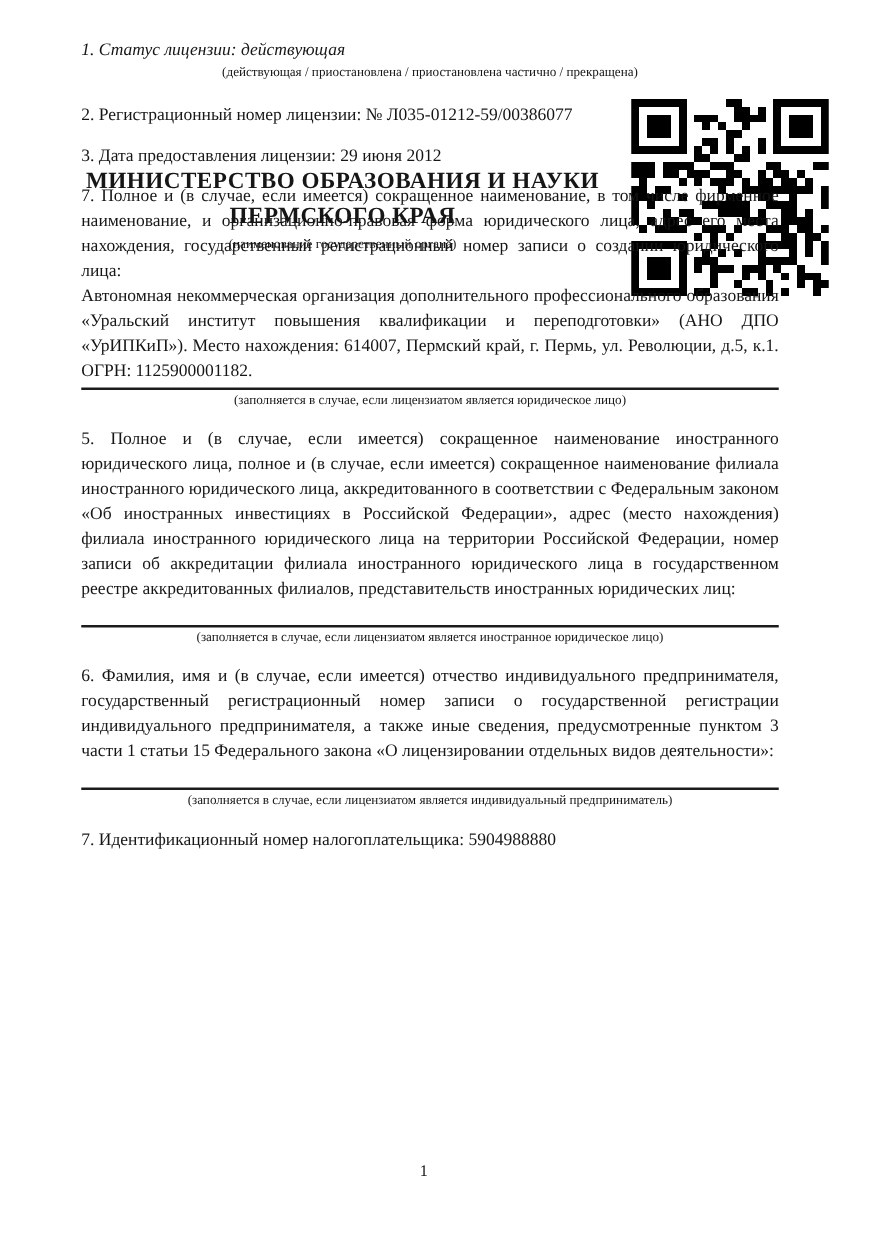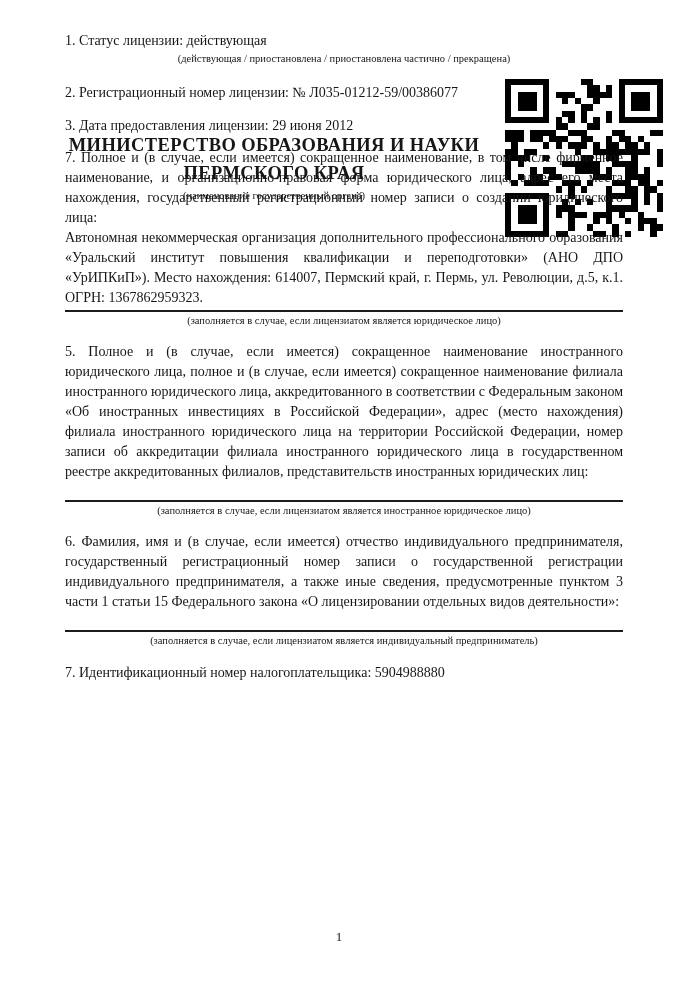--- a/index.html
+++ b/index.html
@@ -56,21 +56,21 @@
     margin: 0;
     font-size: 14px;
     line-height: 20px;
   }
   .justify { text-align: justify; }
   .caption {
     font-size: 10.5px;
     line-height: 13px;
     text-align: center;
   }
-  .mt-item1   { margin-top: 31px; }
+  .mt-item1   { margin-top: 31px; font-style: italic; }
   .mt-cap1    { margin-top: 1px; }
   .mt-item2   { margin-top: 18px; }
   .mt-item3   { margin-top: 13px; }
   .mt-block4  { margin-top: 12px; }
   .mt-block5  { margin-top: 15px; }
   .mt-block6  { margin-top: 15px; }
   .mt-item7   { margin-top: 16px; }
   .rule {
     border: none;
     border-top: 2px solid #1c1c1c;
@@ -417,21 +417,21 @@
 
     <p class="item mt-item1">1. Статус лицензии: действующая</p>
     <div class="caption mt-cap1">(действующая / приостановлена / приостановлена частично / прекращена)</div>
 
     <p class="item mt-item2">2. Регистрационный номер лицензии: № Л035-01212-59/00386077</p>
 
     <p class="item mt-item3">3. Дата предоставления лицензии: 29 июня 2012</p>
 
     <div class="mt-block4">
       <p class="item justify">7. Полное и (в случае, если имеется) сокращенное наименование, в том числе фирменное наименование, и организационно-правовая форма юридического лица, адрес его места нахождения, государственный регистрационный номер записи о создании юридического лица:</p>
-      <p class="item justify">Автономная некоммерческая организация дополнительного профессионального образования «Уральский институт повышения квалификации и переподготовки» (АНО ДПО «УрИПКиП»). Место нахождения: 614007, Пермский край, г. Пермь, ул. Революции, д.5, к.1. ОГРН: 1367862959323.</p>
+      <p class="item justify">Автономная некоммерческая организация дополнительного профессионального образования «Уральский институт повышения квалификации и переподготовки» (АНО ДПО «УрИПКиП»). Место нахождения: 614007, Пермский край, г. Пермь, ул. Революции, д.5, к.1. ОГРН: 1125900001182.</p>
       <div class="rule"></div>
       <div class="caption rule-caption">(заполняется в случае, если лицензиатом является юридическое лицо)</div>
     </div>
 
     <div class="mt-block5">
       <p class="item justify">5. Полное и (в случае, если имеется) сокращенное наименование иностранного юридического лица, полное и (в случае, если имеется) сокращенное наименование филиала иностранного юридического лица, аккредитованного в соответствии с Федеральным законом «Об иностранных инвестициях в Российской Федерации», адрес (место нахождения) филиала иностранного юридического лица на территории Российской Федерации, номер записи об аккредитации филиала иностранного юридического лица в государственном реестре аккредитованных филиалов, представительств иностранных юридических лиц:</p>
       <div class="blank-space"></div>
       <div class="rule"></div>
       <div class="caption rule-caption">(заполняется в случае, если лицензиатом является иностранное юридическое лицо)</div>
     </div>

